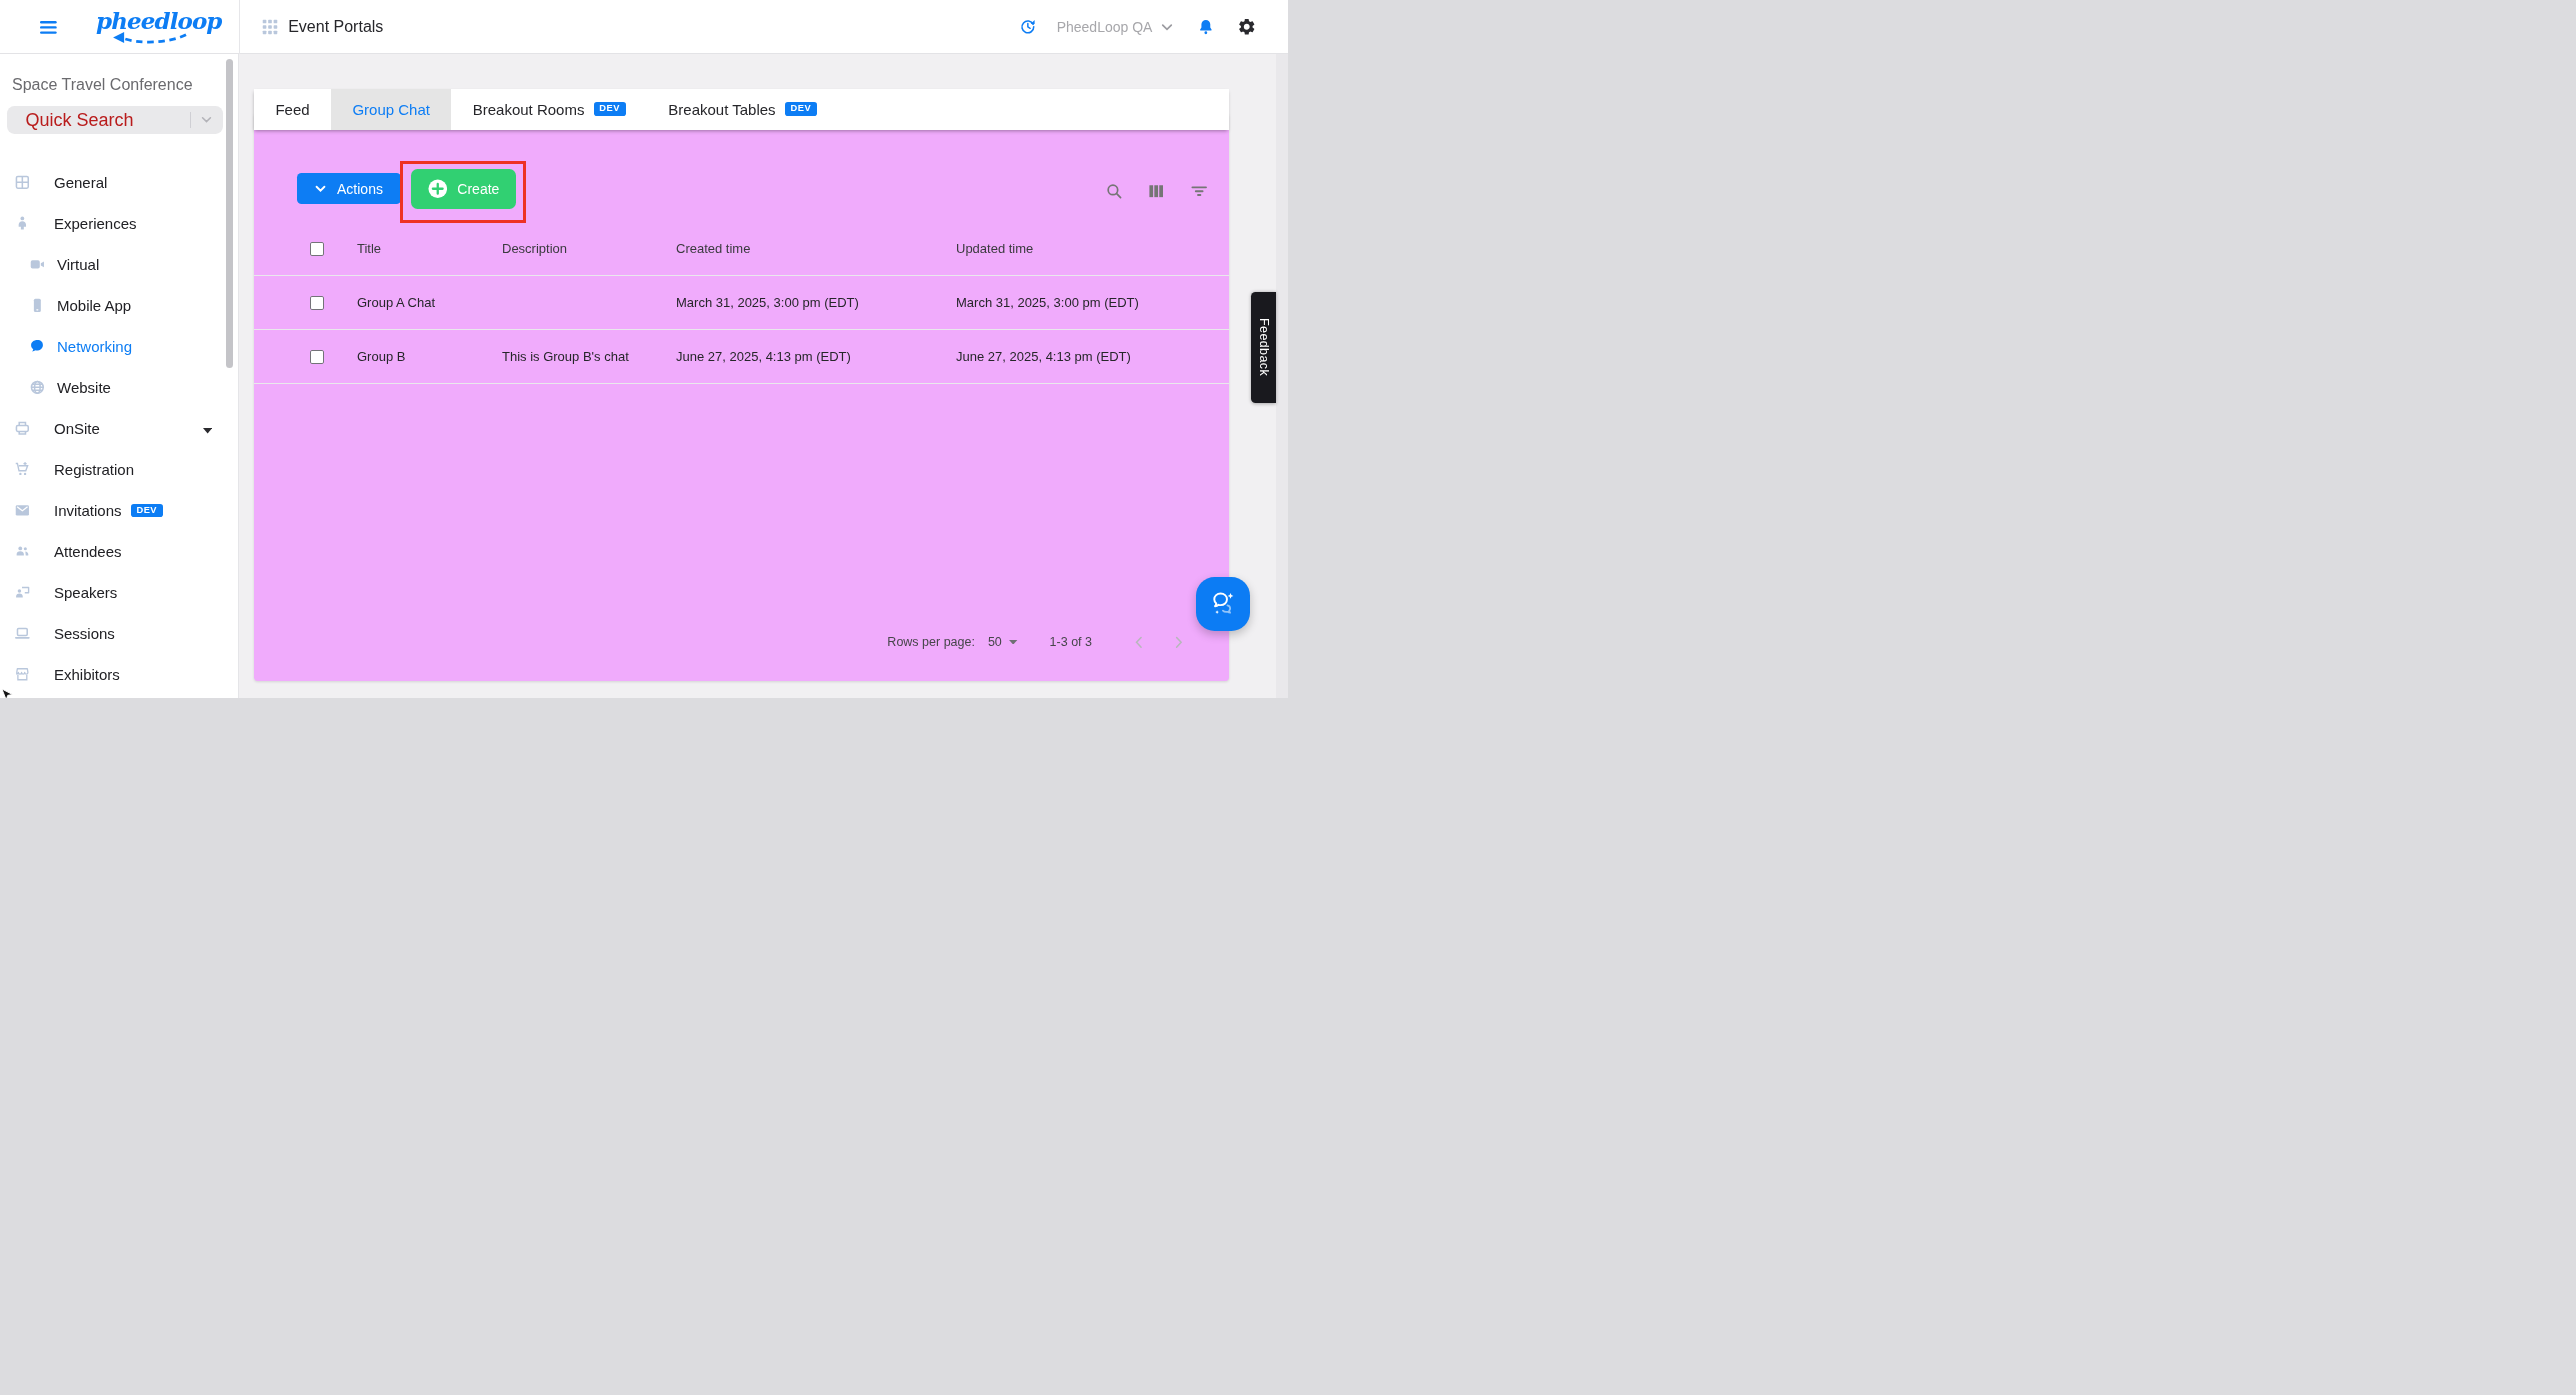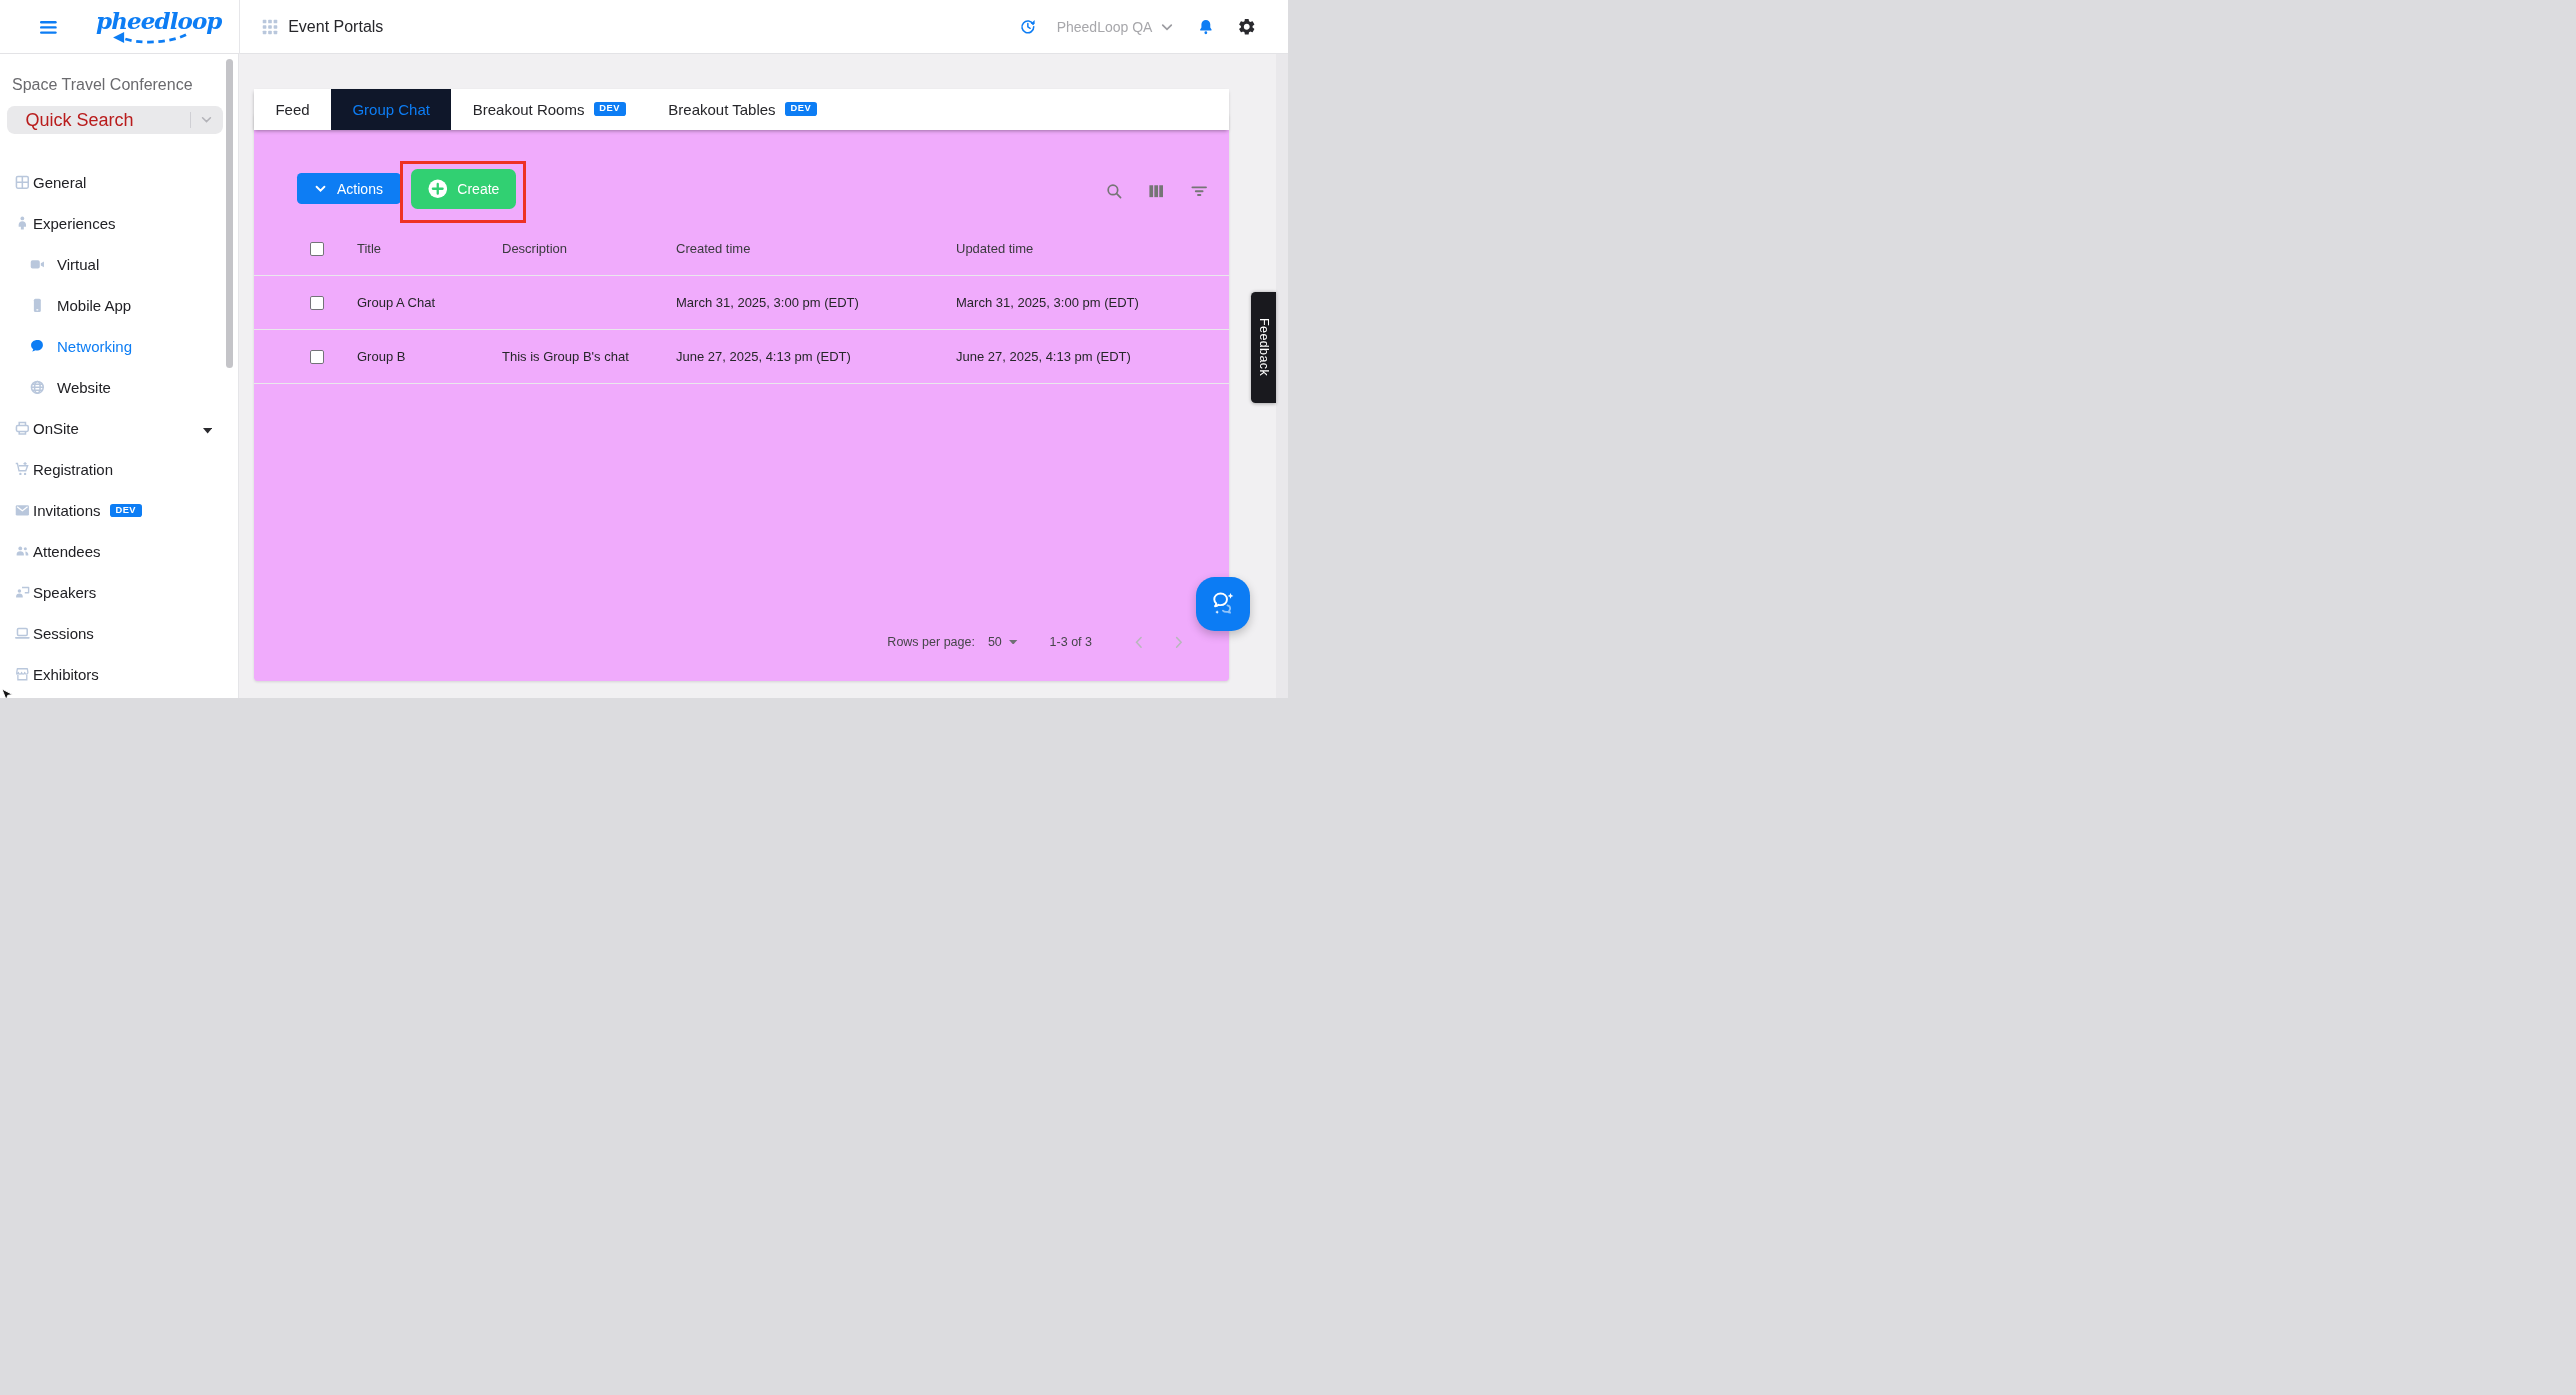--- a/index.html
+++ b/index.html
@@ -32,35 +32,35 @@
     background:#fff; border-right:0.9px solid #e5e5e8; z-index:20;padding-left:48px;}
   .event-name{ position:absolute; left:12px; top:22px; font-size:16px; color:#6a6a6e; }
   .quick-search{ position:absolute; left:6.5px; top:52px; width:216px; height:28px;
     background:#e9e9eb; border-radius:7.4px; display:flex; align-items:center; cursor:pointer;}
   .quick-search .qs-label{ font-size:18px; color:#b91c1c; margin-left:19px; flex:1;}
   .quick-search .qs-div{ width:0.9px; height:16.7px; background:#cfcfd4; margin-right:9.3px;}
   .quick-search svg{ margin-right:11px; }
   .nav{ position:absolute; left:0; top:108px; width:100%; }
   .nav-item{ position:relative; height:41px; display:flex; align-items:center; cursor:pointer; }
   .nav-item .ic{ position:absolute; left:14px; width:16.7px; height:16.7px; color:#b9c7dc; display:flex;}
-  .nav-item .lbl{ position:absolute; left:33px; font-size:15px; font-weight:500; color:#212125; display:flex; align-items:center; gap:9.3px;}
+  .nav-item .lbl{ position:absolute; left:54px; font-size:15px; font-weight:500; color:#212125; display:flex; align-items:center; gap:9.3px;}
   .nav-item.indent .ic{ left:29px; }
   .nav-item.indent .lbl{ left:57px; }
   .nav-item.active .ic{ color:#0d7df4; }
   .nav-item.active .lbl{ color:#0d7df4; }
   .nav-caret{ position:absolute; right:26px; }
   .side-scroll{ position:absolute; left:226px; top:4.6px; width:7.4px; height:309px;
     background:#c4c4c8; border-radius:3.7px; }
   
   .main{ position:absolute; left:239px; top:54px; width:1049px; height:644px; background:#f1f0f2; }
   .tabsbar{ position:absolute; left:15px; top:18.6px; width:975px; height:41px; background:#fff;
     box-shadow:0 1.9px 3.7px -0.9px rgba(0,0,0,.35); display:flex; z-index:5;margin-top:16px;}
   .tab{ height:100%; display:flex; align-items:center; gap:9.3px; padding:0 21.4px;
     font-size:15px; font-weight:500; color:#26262a; cursor:pointer; white-space:nowrap;}
-  .tab.active{ background:#0f172a; color:#0d7df4; }
+  .tab.active{ background:#e5e5e5; color:#0d7df4; }
   .dev-badge{ background:#0d7df4; color:#fff; font-size:9.3px; font-weight:700;
     letter-spacing:0.5px; padding:2.3px 5.6px; border-radius:2.8px; line-height:1; }
   .card{ position:absolute; left:15px; top:60px; width:975px; height:567px; background:#f0abfc;
     border-radius:3.7px; box-shadow:0 0.9px 2.8px rgba(0,0,0,.12); }
   .btn-actions{ position:absolute; left:43px; top:59px; width:104px; height:31px;
     background:#0d7df4; border:none; border-radius:4.6px; color:#fff; font-size:14px; font-weight:500;
     display:flex; align-items:center; justify-content:center; gap:11px; cursor:pointer;
     font-family:inherit;}
   .btn-create{ position:absolute; left:157px; top:55px; width:105px; height:40px;
     background:#31d072; border:none; border-radius:6.5px; color:#fff; font-size:14px; font-weight:500;

